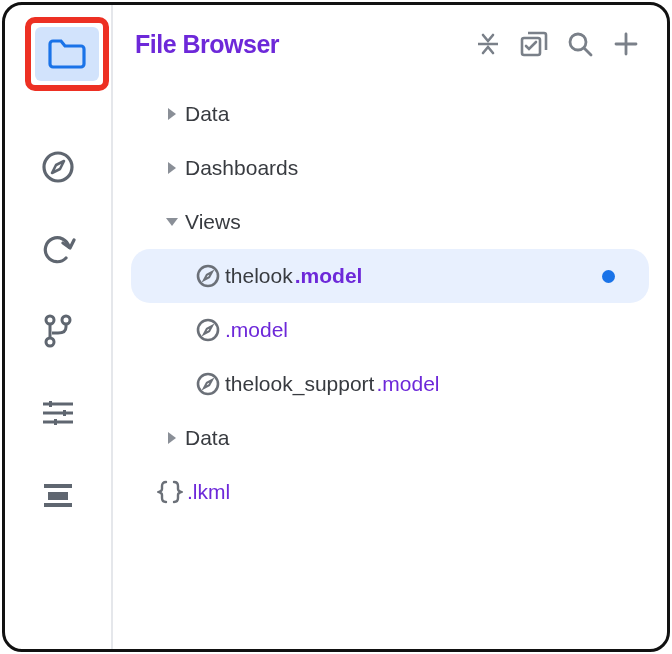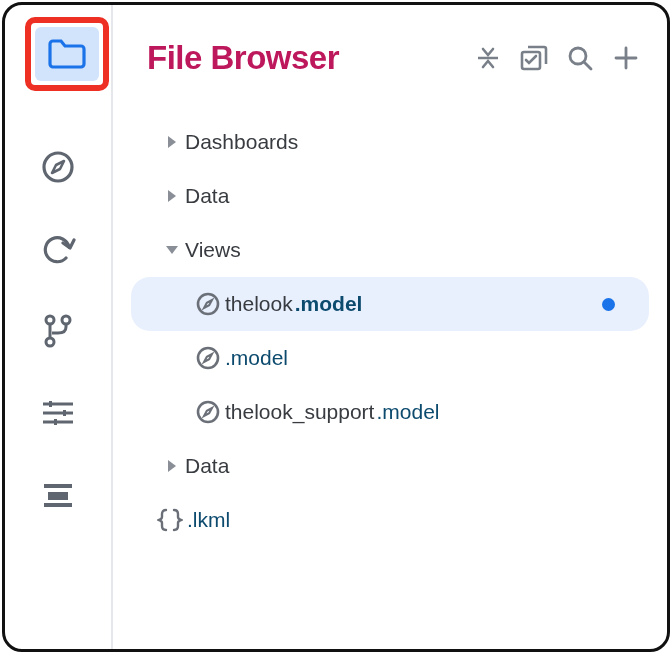--- a/index.html
+++ b/index.html
@@ -58,24 +58,24 @@
     display: flex;
     flex-direction: column;
   }
   .header {
     display: flex;
     align-items: center;
     padding: 22px 24px 10px 22px;
     gap: 12px;
   }
   .header h1 {
-    margin: 12px;
-    font-size: 33px;
+    margin: 0;
+    font-size: 25px;
     font-weight: 700;
-    color: #be185d;
+    color: #6d28d9;
     flex: 1;
     letter-spacing: -0.5px;
   }
   .header .act {
     width: 34px; height: 34px;
     display:flex; align-items:center; justify-content:center;
     color:#7a8089;
     cursor:pointer;
   }
   .tree {
@@ -90,21 +90,21 @@
     border-radius: 6px;
     cursor: pointer;
     position: relative;
   }
   .row.lvl1 { padding-left: 28px; }
   .row.lvl2 { padding-left: 60px; }
   .row.selected { background:#e8f0fe;border-radius:19px; }
   .tw { width:26px; display:flex; align-items:center; justify-content:center; color:#7a8089; }
   .ico { width:34px; display:flex; align-items:center; justify-content:center; color:#6b7078; }
   .label { display:flex; align-items:baseline; gap:2px; }
-  .ext { color:#0c4a6e; font-weight:500; }
+  .ext { color:#6d28d9; font-weight:500; }
   .name { font-weight:500; color:#383b40; }
   .dot {
     position:absolute; right:34px;
     width:13px; height:13px; border-radius:50%;
     background:#1a73e8;
   }
   svg { display:block; }
 </style>
 </head>
 <body>
@@ -193,32 +193,32 @@
 
     <div class="tree">
 
       <div class="row lvl1">
         <span class="tw">
           <svg width="12" height="14" viewBox="0 0 12 14">
               <path d="M2 1 L10 7 L2 13 Z" fill="#8a8f97"></path>
             </svg>
         </span>
         <span class="label">
-            <span class="name">Dashboards</span>
+            <span class="name">Data</span>
           </span>
       </div>
 
       <div class="row lvl1">
         <span class="tw">
           <svg width="12" height="14" viewBox="0 0 12 14">
               <path d="M2 1 L10 7 L2 13 Z" fill="#8a8f97"></path>
             </svg>
         </span>
         <span class="label">
-            <span class="name">Data</span>
+            <span class="name">Dashboards</span>
           </span>
       </div>
 
       <div class="row lvl1">
         <span class="tw">
           <svg width="14" height="12" viewBox="0 0 14 12">
               <path d="M1 2 L7 10 L13 2 Z" fill="#8a8f97"></path>
             </svg>
         </span>
         <span class="label">

